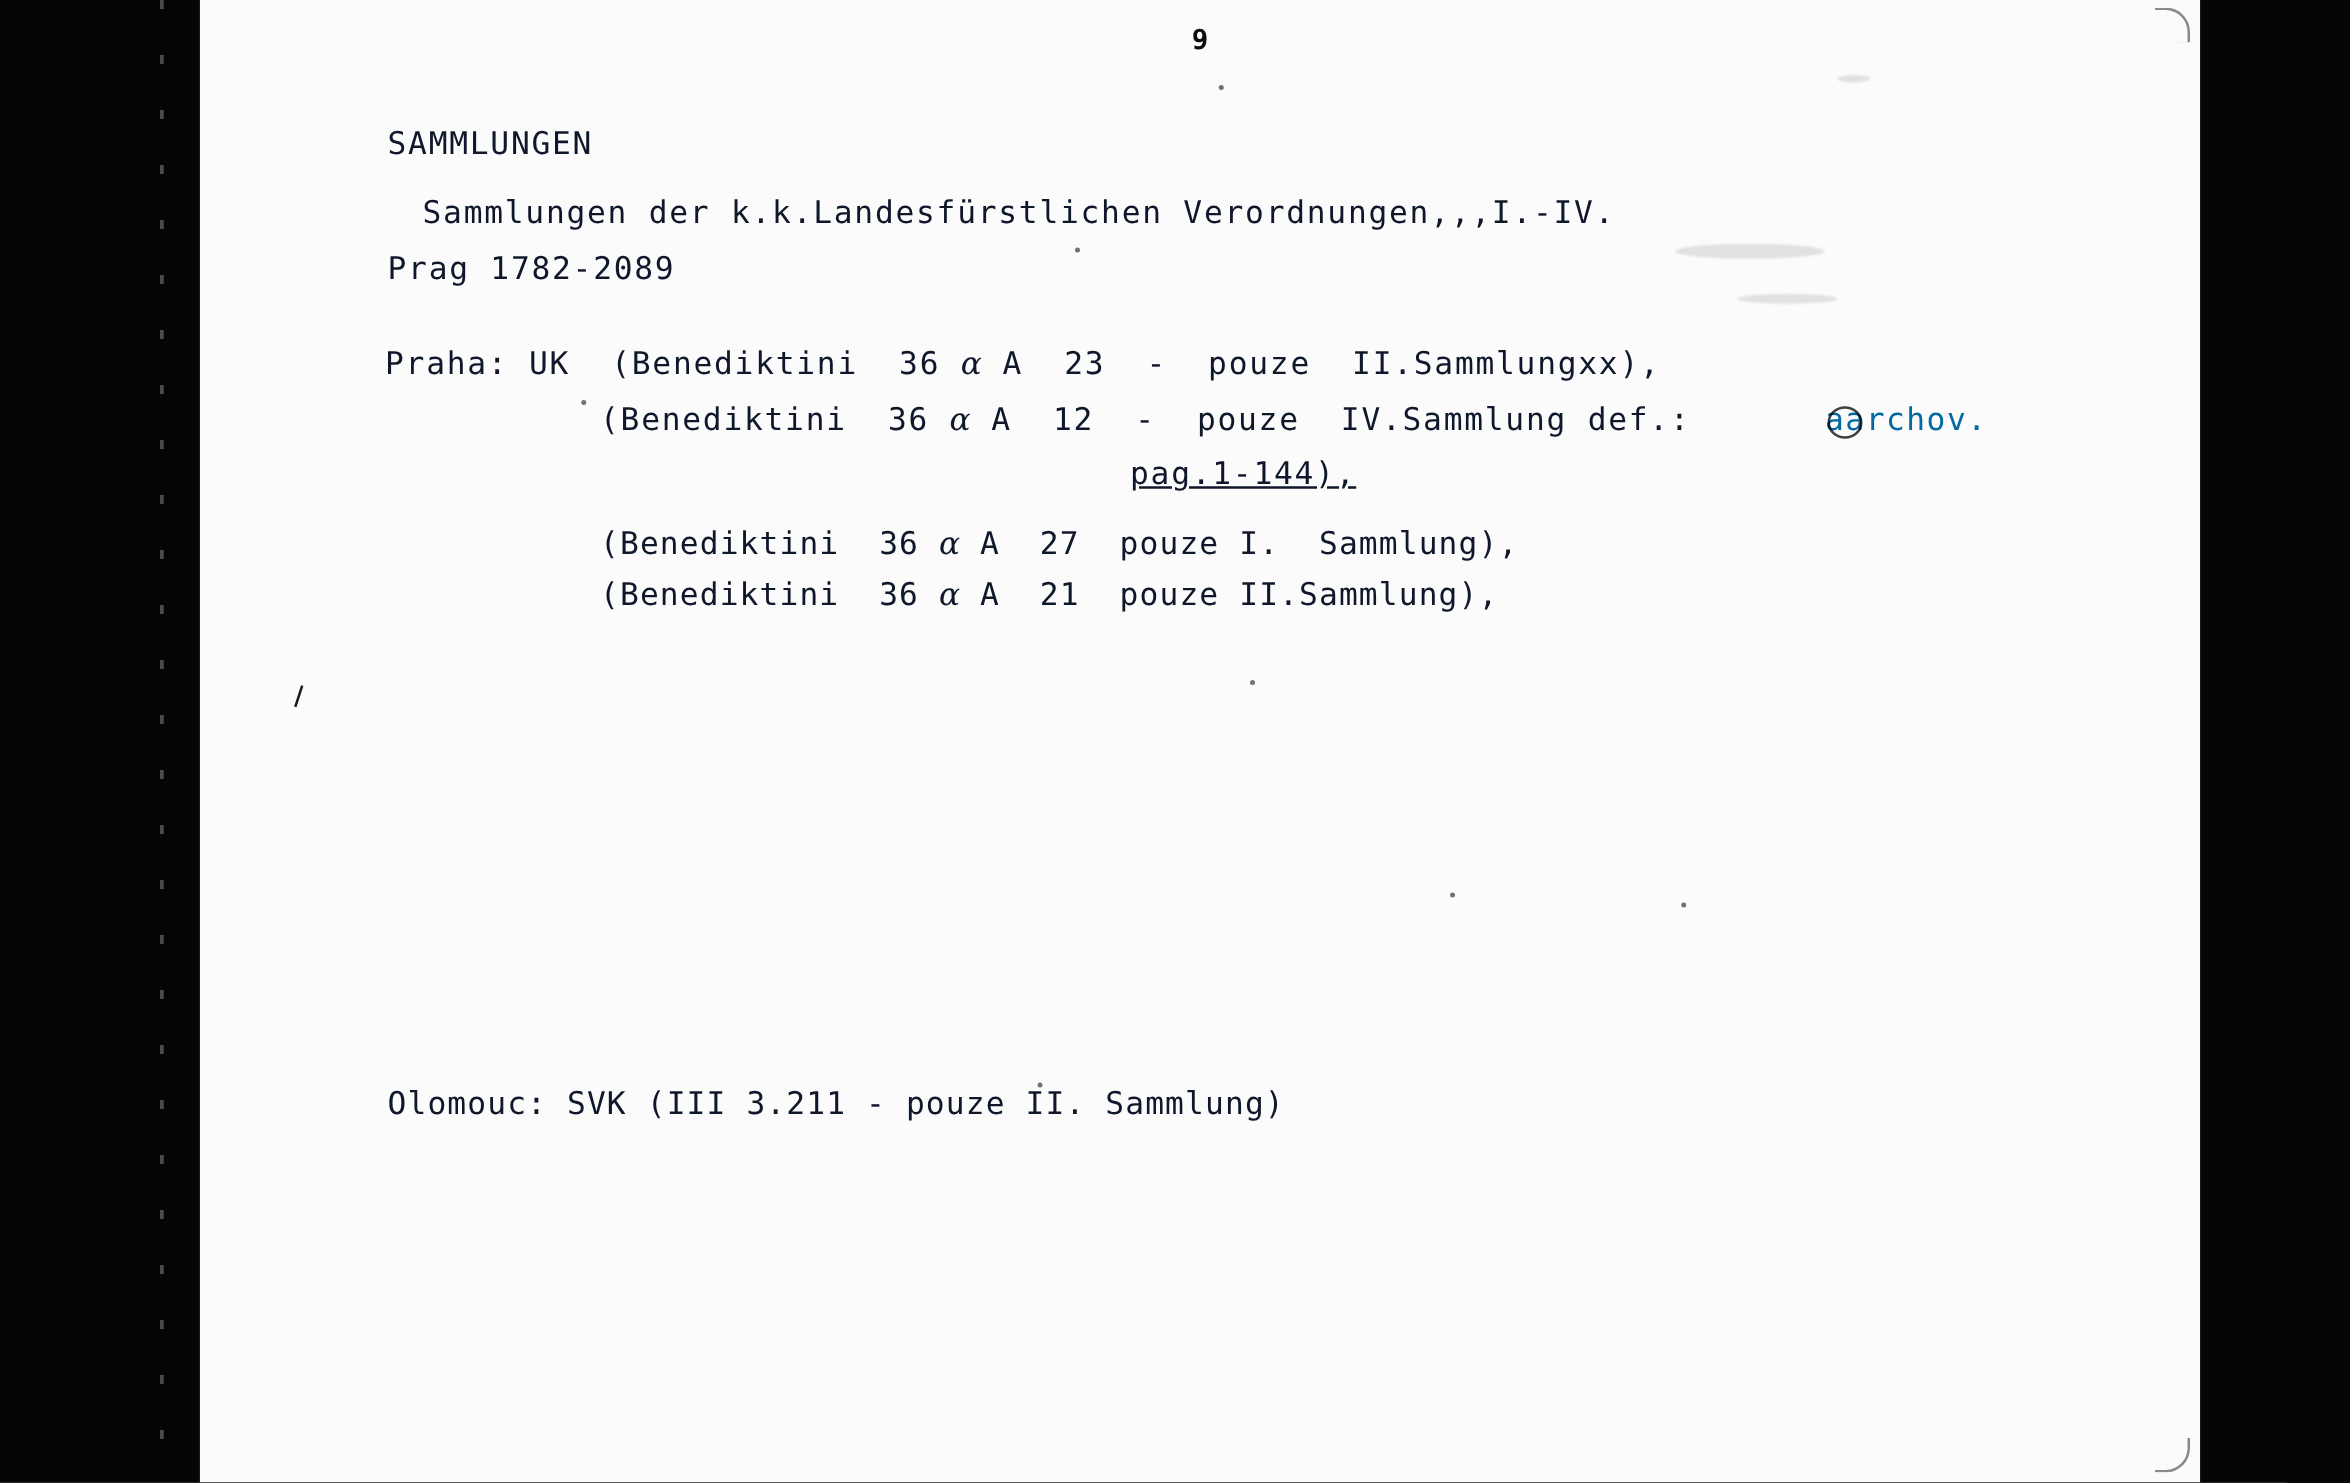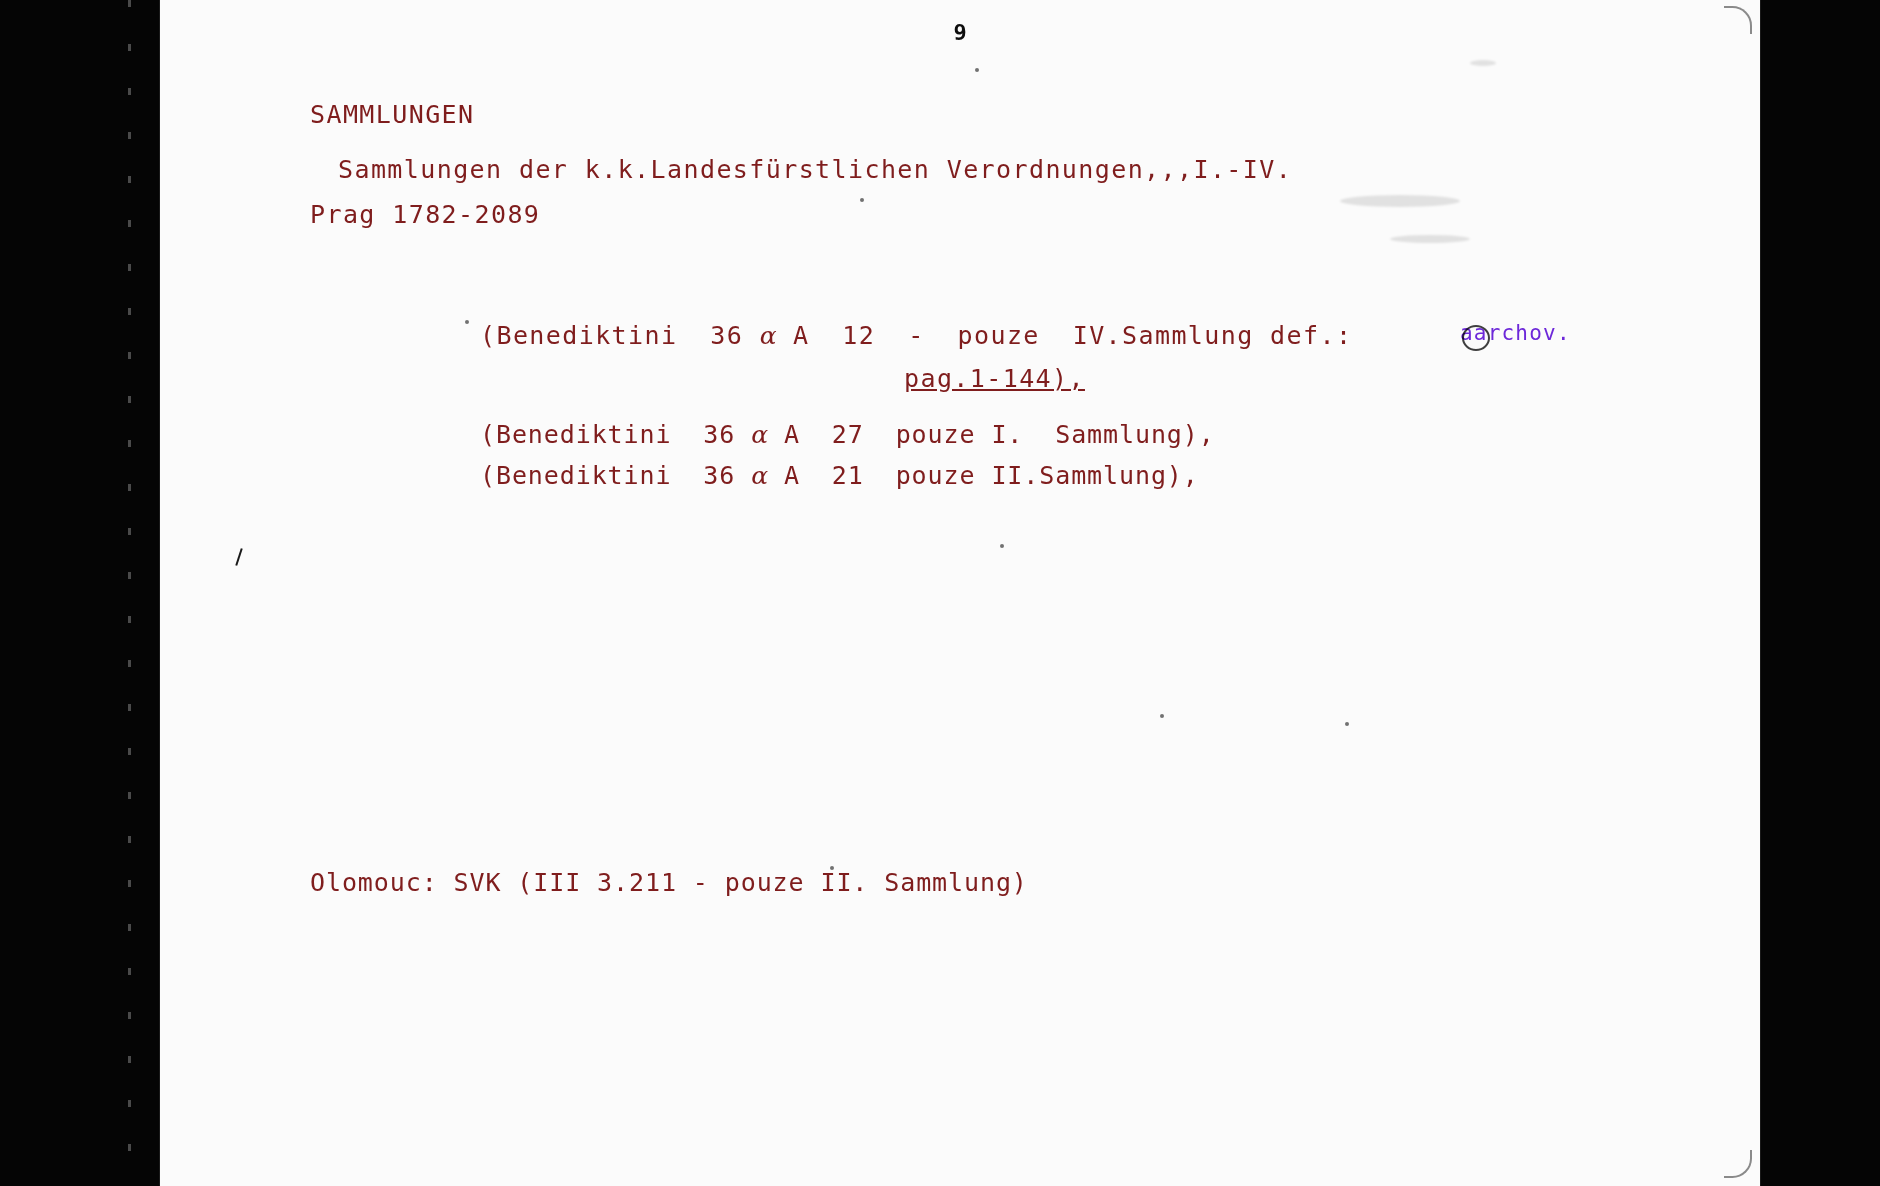--- a/index.html
+++ b/index.html
@@ -70,21 +70,21 @@
   .corner-curl.br {
     right: 8px; bottom: 8px;
     border-top: none; border-right: 2px solid rgba(0,0,0,0.45);
     border-bottom: 2px solid rgba(0,0,0,0.45);
     border-radius: 0 0 70% 0;
   }
 
   
   .typed {
     position: absolute;
-    color: #7f1d1d;
+    color: #0f172a;
     font-family: "DejaVu Sans Mono", monospace;
     font-size: 25px;
     line-height: 30px;
     letter-spacing: 1.4px;
     white-space: pre;
   }
   .bold { font-weight: 400; letter-spacing: 0.9px; }
 
   #heading        { left: 150px; top: 100px; }
   #title-line-1   { left: 150px; top: 155px; margin-left: 28px; }
@@ -105,23 +105,23 @@
     font-family: "DejaVu Serif", serif;
     font-style: italic;
     font-size: 25px;
     letter-spacing: 0;
   }
   
   .smudge {
     position: absolute;
     left: 1300px;
     top: 321px;
-    color: #6d28d9;
-    font-family: "DejaVu Sans Mono", monospace;
-    font-size: 21px;
+    color: #0369a1;
+    font-family: "DejaVu Sans Mono", monospace;
+    font-size: 25px;
     letter-spacing: 1.2px;
     white-space: pre;
   }
   .smudge .blot {
     display: inline-block;
     position: relative;
   }
   .smudge .blot::after {
     content: "";
     position: absolute;
@@ -185,20 +185,21 @@
     <div class="corner-curl br"></div>
     <div id="pen-tick"></div>
 
     <div id="page-mark">9</div>
 
     <div class="typed" id="heading">SAMMLUNGEN</div>
 
     <div class="typed" id="title-line-1">Sammlungen der k.k.Landesfürstlichen Verordnungen,,,I.-IV.</div>
     <div class="typed" id="title-line-2">Prag 1782-2089</div>
 
+    <div class="typed" id="praha-line-1"><span>Praha: UK  (Benediktini  36 </span><span class="alpha">α</span><span> A  23  -  pouze  II.Sammlungxx),</span></div>
 
     <div class="typed" id="praha-line-2"><span>(Benediktini  36 </span><span class="alpha">α</span><span> A  12  -  pouze  IV.Sammlung def.: </span></div>
 
     <div class="smudge"><span class="blot">a</span><span>archov.</span></div>
 
     <div class="typed" id="praha-line-3">pag.1-144),</div>
 
     <div class="typed bold" id="ben-line-1"><span>(Benediktini  36 </span><span class="alpha">α</span><span> A  27  pouze I.  Sammlung),</span></div>
 
     <div class="typed bold" id="ben-line-2"><span>(Benediktini  36 </span><span class="alpha">α</span><span> A  21  pouze II.Sammlung),</span></div>

